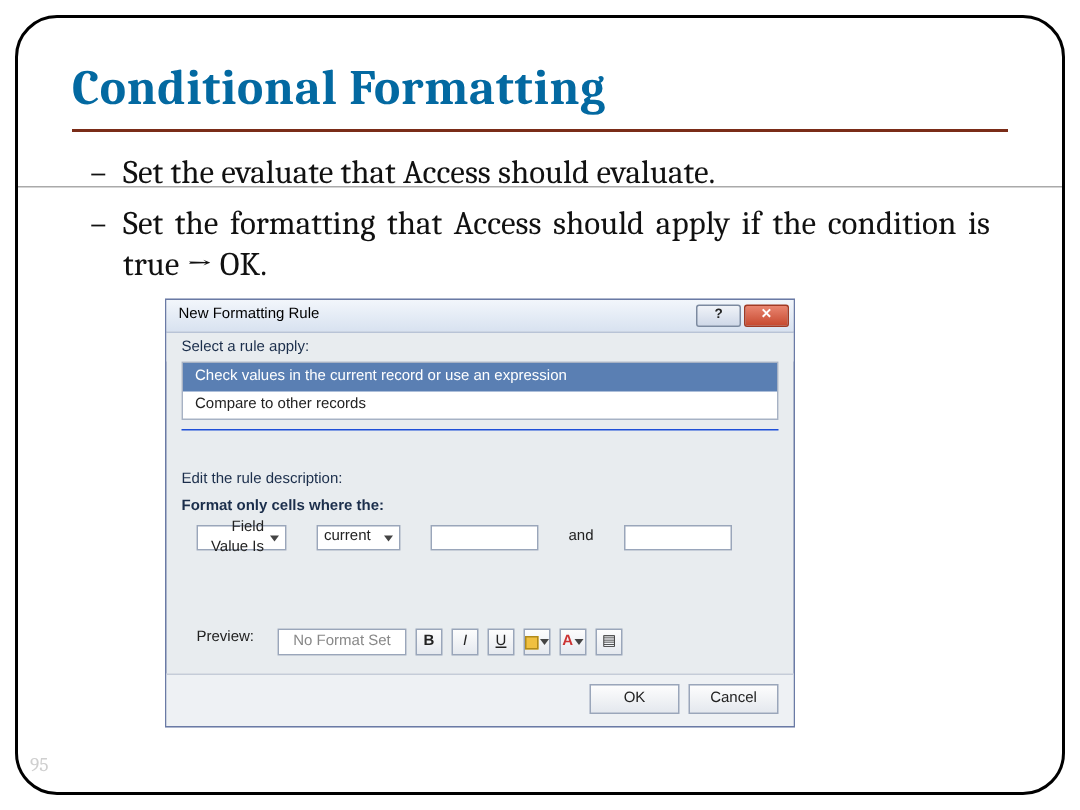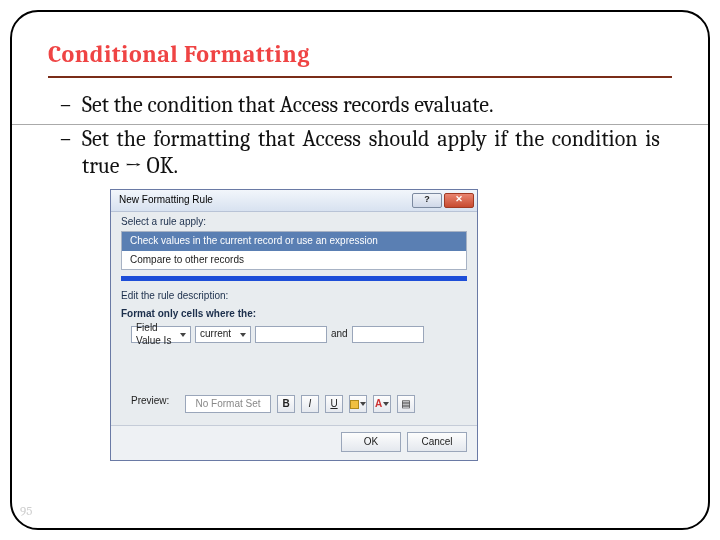--- a/index.html
+++ b/index.html
@@ -9,22 +9,22 @@
     width: 700px;
     height: 520px;
     margin: 10px;
     border: 2px solid #000;
     border-radius: 28px;
     background: #fff;
     overflow: hidden;
   }
   .title-wrap { padding: 28px 36px 0 36px; }
   .title {
-    color: #ef4444;
-    font-size: 24px;
+    color: #0369a1;
+    font-size: 33px;
     font-weight: 700;
     letter-spacing: .5px;
     padding-bottom: 8px;
     border-bottom: 2px solid #7a2c18;
   }
   .rule {
     position: absolute;
     left: 0; right: 0;
     top: 112px;
     border-top: 1px solid #aaa;
@@ -36,21 +36,21 @@
     line-height: 1.25;
   }
   .item { position: relative; margin-bottom: 6px; text-align: justify; }
   .item::before {
     content: "–";
     position: absolute;
     left: -22px;
     top: 0;
   }
   .dialog {
-    width: 368px;
+    width: 420px;
     margin: 8px 0 10px 28px;
     border: 1px solid #6a7aa5;
     font-family: "Segoe UI", Tahoma, sans-serif;
     font-size: 10px;
     color: #222;
     background: #e8ecef;
   }
   .titlebar {
     display: flex; align-items: center; justify-content: space-between;
     height: 22px;
@@ -72,24 +72,24 @@
   .section-lbl { padding: 4px 10px 3px; color:#1b2e4b; background:#e8ecef; }
   .ruletype {
     margin: 0 10px 6px;
     border: 1px solid #a7b2c4;
     background: #fff;
   }
   .ruletype .row { padding: 3px 8px; }
   .ruletype .row.sel { background: #5a7fb3; color:#fff; }
   .desc {
     margin: 0 10px 4px;
-    border-top: 5px solid #1d4ed8;
-    padding-top: 5px;
-  }
-  .fieldrow { display:flex; align-items:center; gap:4px; padding: 3px 10px 4px; }
+    border-top: 1px solid #1d4ed8;
+    padding-top: 23px;
+  }
+  .fieldrow { display:flex; align-items:center; gap:20px; padding: 3px 10px 4px; text-align: right; }
   .combo, .txt {
     height: 17px;
     border: 1px solid #9aa6ba;
     background: #fff;
     padding: 1px 4px;
     display:flex;align-items:center;justify-content:space-between;
     gap:4px;
   }
   .caret { width:0;height:0;border-left:3px solid transparent;border-right:3px solid transparent;border-top:4px solid #444; }
   .sp { flex: 0 0 auto; }
@@ -133,21 +133,21 @@
 <body>
 
 <div class="slide">
 
   <div class="title-wrap">
     <div class="title">Conditional Formatting</div>
   </div>
   <div class="rule"></div>
 
   <div class="body">
-    <div class="item">Set the condition that Access records evaluate.</div>
+    <div class="item">Set the evaluate that Access should evaluate.</div>
     <div class="item">Set the formatting that Access should apply if the condition is true → OK.</div>
 
     <div class="dialog">
       <div class="titlebar">
         <span class="t">New Formatting Rule</span>
         <div class="winbtns">
           <div class="winbtn">?</div>
           <div class="winbtn close">
               <span>✕</span>
             </div>

